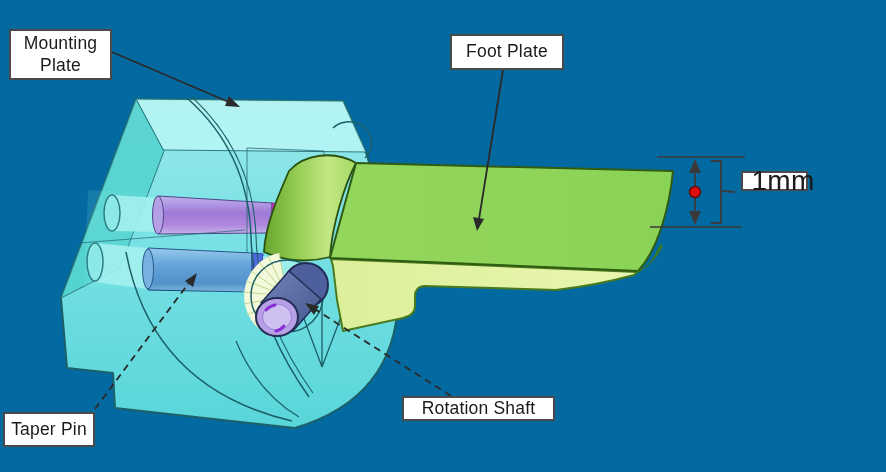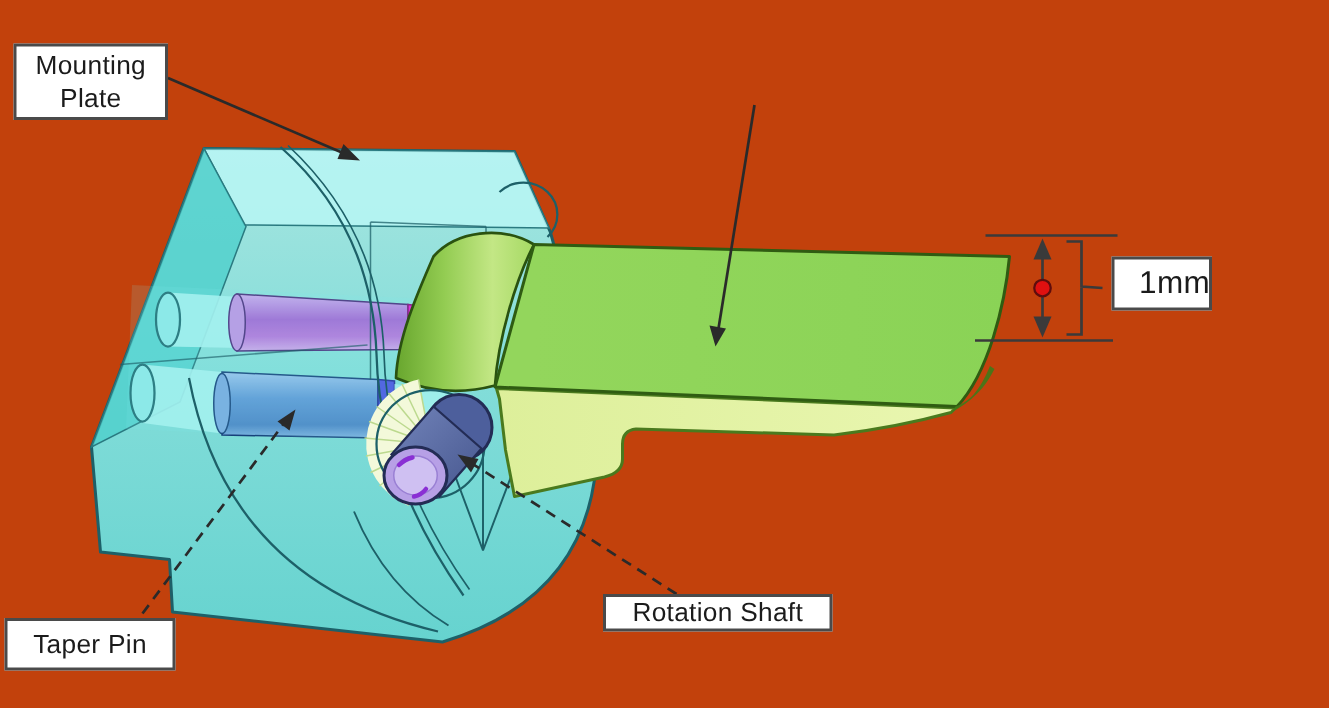--- a/index.html
+++ b/index.html
@@ -1,19 +1,19 @@
 <!DOCTYPE html>
 <html><head>
 <meta charset="utf-8">
 <style>
   html,body{margin:0;padding:0;background:#ffffff;}
   .stage{
     position:relative;
     width:886px;height:472px;
-    background:#c2410c;
+    background:#0369a1;
     overflow:hidden;
     font-family:"Liberation Sans",sans-serif;
   }
   .stage svg{position:absolute;left:0;top:0;}
   .lbl{
     position:absolute;
     box-sizing:border-box;
     background:#ffffff;
     border:2px solid #4a4a4a;
     color:#1b1b1b;
@@ -22,23 +22,23 @@
     align-items:center;
     justify-content:center;
     text-align:center;
     font-size:17.5px;
     line-height:1.22;
     letter-spacing:.2px;
     white-space:nowrap;
   }
   #lbl-mounting{left:9px;top:29px;width:103px;height:51px;}
   #lbl-foot{left:450px;top:34px;width:114px;height:36px;}
-  #lbl-taper{left:3px;top:412px;width:114px;height:35px;}
+  #lbl-taper{left:3px;top:412px;width:92px;height:35px;}
   #lbl-rot{left:402px;top:396px;width:153px;height:25px;}
-  #lbl-1mm{left:741px;top:171px;width:67px;height:36px;font-size:21px;padding-left:17px;}
+  #lbl-1mm{left:741px;top:171px;width:67px;height:20px;font-size:28px;padding-left:17px;}
 </style>
 </head>
 <body>
 
 <div class="stage">
 
   <svg width="886" height="472" viewBox="0 0 886 472">
     <defs>
       <linearGradient id="gBlock" x1="0" y1="0" x2="0" y2="1">
         <stop offset="0" stop-color="#a5f2f0"></stop>
@@ -162,20 +162,23 @@
       <polygon points="695,225 689,211 701,211" stroke="none"></polygon>
       <circle cx="695" cy="192" r="5.5" fill="#e01010" stroke="#5f0d0d" stroke-width="1.5"></circle>
       <path d="M711,161 L721,161 L721,191 L735,192 M721,192 L721,223 L711,223" fill="none" stroke-width="1.8"></path>
     </g>
   </svg>
 
   <div class="lbl" id="lbl-mounting">
     <span>Mounting</span>
     <span>Plate</span>
   </div>
+  <div class="lbl" id="lbl-foot">
+    <span>Foot Plate</span>
+  </div>
   <div class="lbl" id="lbl-taper">
     <span>Taper Pin</span>
   </div>
   <div class="lbl" id="lbl-rot">
     <span>Rotation Shaft</span>
   </div>
   <div class="lbl" id="lbl-1mm">
     <span>1mm</span>
   </div>
 

